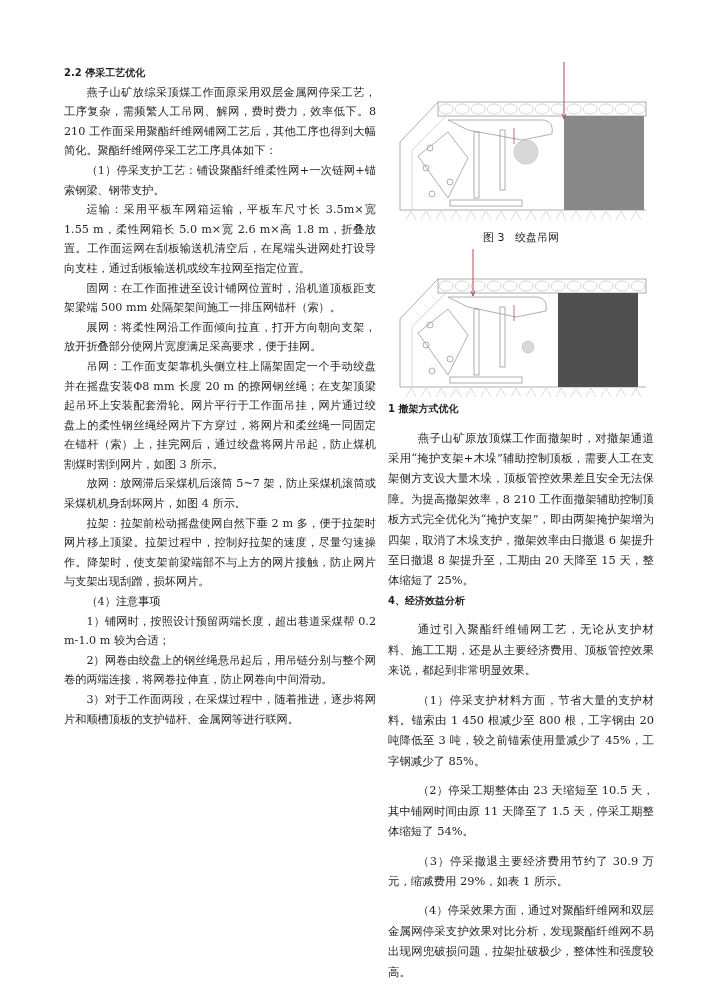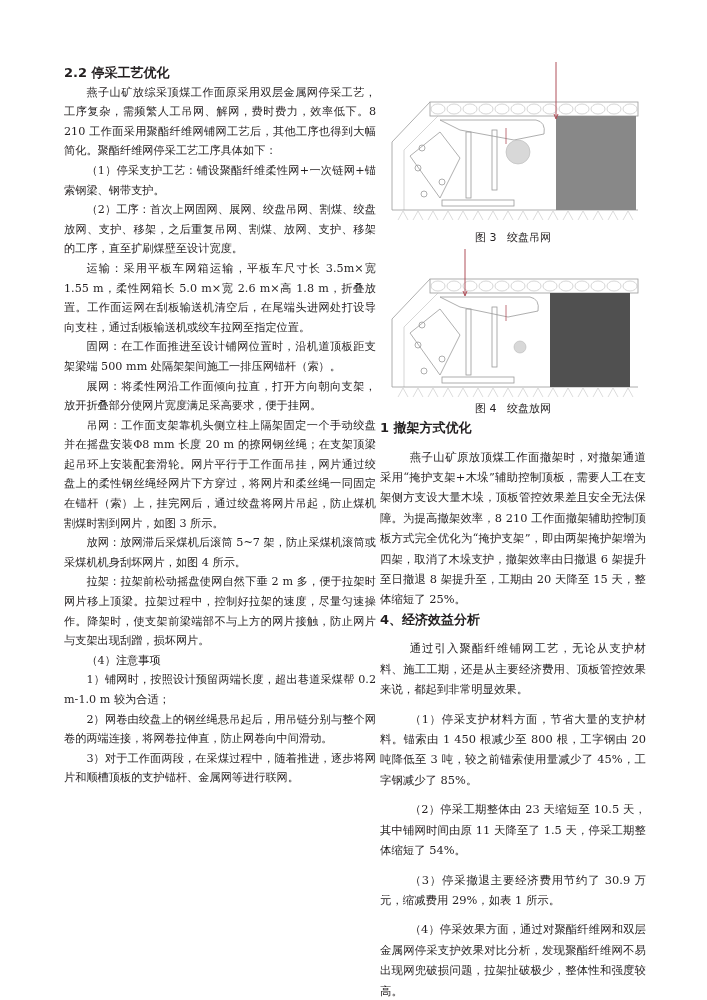--- a/index.html
+++ b/index.html
@@ -1,35 +1,34 @@
 <!DOCTYPE html>
 <html><head>
 <meta charset="utf-8">
 <style>
   html, body { margin: 0; padding: 0; background: #ffffff; }
   body { width: 707px; height: 1000px; position: relative; overflow: hidden;
          font-family: "DejaVu Serif", "Liberation Serif", serif; color: #231f20; }
   .col { position: absolute; top: 63px; font-size: 11.2px; line-height: 19.6px; }
   .col-left { left: 64px; width: 312px; }
-  .col-right { left: 380px; width: 266px; }
-  .h { font-family: "DejaVu Sans", "Liberation Sans", sans-serif; font-weight: bold; font-size: 13px; margin: 0; line-height: 19.6px; }
+  .col-right { left: 388px; width: 266px; }
+  .h { font-family: "DejaVu Sans", "Liberation Sans", sans-serif; font-weight: bold; font-size: 10px; margin: 0; line-height: 19.6px; }
   p { margin: 0; text-align: justify; text-indent: 2em; }
   .fig { position: relative; height: 150px; }
   .fig svg { position: absolute; left: 0; top: 0; }
   .cap { text-align: center; font-family: "DejaVu Sans", "Liberation Sans", sans-serif; font-size: 11px; line-height: 19px; margin: 0 0 0 0; }
   .col-right p { text-indent: 2.6em; line-height: 20.4px; font-size: 11.4px; margin-top: 9px; }
 </style>
 </head>
 <body>
 
 <div class="col col-left">
   <div class="h">2.2 停采工艺优化</div>
   <p>燕子山矿放综采顶煤工作面原采用双层金属网停采工艺，工序复杂，需频繁人工吊网、解网，费时费力，效率低下。8 210 工作面采用聚酯纤维网铺网工艺后，其他工序也得到大幅简化。聚酯纤维网停采工艺工序具体如下：</p>
   <p>（1）停采支护工艺：铺设聚酯纤维柔性网+一次链网+锚索钢梁、钢带支护。</p>
-  <p>（2）工序：首次上网固网、展网、绞盘吊网、割煤、绞盘放网、支护、移架，之后重复吊网、割煤、放网、支护、移架的工序，直至扩刷煤壁至设计宽度。</p>
   <p>运输：采用平板车网箱运输，平板车尺寸长 3.5m×宽 1.55 m，柔性网箱长 5.0 m×宽 2.6 m×高 1.8 m，折叠放置。工作面运网在刮板输送机清空后，在尾端头进网处打设导向支柱，通过刮板输送机或绞车拉网至指定位置。</p>
   <p>固网：在工作面推进至设计铺网位置时，沿机道顶板距支架梁端 500 mm 处隔架架间施工一排压网锚杆（索）。</p>
   <p>展网：将柔性网沿工作面倾向拉直，打开方向朝向支架，放开折叠部分使网片宽度满足采高要求，便于挂网。</p>
   <p>吊网：工作面支架靠机头侧立柱上隔架固定一个手动绞盘并在摇盘安装Φ8 mm 长度 20 m 的撩网钢丝绳；在支架顶梁起吊环上安装配套滑轮。网片平行于工作面吊挂，网片通过绞盘上的柔性钢丝绳经网片下方穿过，将网片和柔丝绳一同固定在锚杆（索）上，挂完网后，通过绞盘将网片吊起，防止煤机割煤时割到网片，如图 3 所示。</p>
   <p>放网：放网滞后采煤机后滚筒 5~7 架，防止采煤机滚筒或采煤机机身刮坏网片，如图 4 所示。</p>
   <p>拉架：拉架前松动摇盘使网自然下垂 2 m 多，便于拉架时网片移上顶梁。拉架过程中，控制好拉架的速度，尽量匀速操作。降架时，使支架前梁端部不与上方的网片接触，防止网片与支架出现刮蹭，损坏网片。</p>
   <p>（4）注意事项</p>
   <p>1）铺网时，按照设计预留两端长度，超出巷道采煤帮 0.2 m-1.0 m 较为合适；</p>
   <p>2）网卷由绞盘上的钢丝绳悬吊起后，用吊链分别与整个网卷的两端连接，将网卷拉伸直，防止网卷向中间滑动。</p>
   <p>3）对于工作面两段，在采煤过程中，随着推进，逐步将网片和顺槽顶板的支护锚杆、金属网等进行联网。</p>
@@ -138,23 +137,20 @@
           <rect x="112" y="58" width="5" height="60" fill="none" stroke="#9a9a9a" stroke-width="0.8"></rect>
           <rect x="62" y="128" width="72" height="6" fill="none" stroke="#9a9a9a" stroke-width="0.8"></rect>
           <circle cx="140" cy="98" r="6" fill="#d8d8d8" stroke="#b8b8b8" stroke-width="0.6"></circle>
           <line x1="126" y1="56" x2="126" y2="72" stroke="#b0505a" stroke-width="0.8"></line>
           <rect x="170" y="44" width="80" height="94" fill="#505050"></rect>
           <line x1="85" y1="0" x2="85" y2="46" stroke="#b0505a" stroke-width="1"></line>
           <path d="M83,42 L85,47 L87,42" fill="none" stroke="#b0505a" stroke-width="1"></path>
         </g>
     </svg>
   </div>
-  <div class="cap">
-    <span>图 4</span>&nbsp;&nbsp;&nbsp;<span>绞盘放网</span>
-  </div>
   <div class="h">1 撤架方式优化</div>
   <p>燕子山矿原放顶煤工作面撤架时，对撤架通道采用“掩护支架+木垛”辅助控制顶板，需要人工在支架侧方支设大量木垛，顶板管控效果差且安全无法保障。为提高撤架效率，8 210 工作面撤架辅助控制顶板方式完全优化为“掩护支架”，即由两架掩护架增为四架，取消了木垛支护，撤架效率由日撤退 6 架提升至日撤退 8 架提升至，工期由 20 天降至 15 天，整体缩短了 25%。</p>
   <div class="h">4、经济效益分析</div>
   <p>通过引入聚酯纤维铺网工艺，无论从支护材料、施工工期，还是从主要经济费用、顶板管控效果来说，都起到非常明显效果。</p>
   <p>（1）停采支护材料方面，节省大量的支护材料。锚索由 1 450 根减少至 800 根，工字钢由 20 吨降低至 3 吨，较之前锚索使用量减少了 45%，工字钢减少了 85%。</p>
   <p>（2）停采工期整体由 23 天缩短至 10.5 天，其中铺网时间由原 11 天降至了 1.5 天，停采工期整体缩短了 54%。</p>
   <p>（3）停采撤退主要经济费用节约了 30.9 万元，缩减费用 29%，如表 1 所示。</p>
   <p>（4）停采效果方面，通过对聚酯纤维网和双层金属网停采支护效果对比分析，发现聚酯纤维网不易出现网兜破损问题，拉架扯破极少，整体性和强度较高。</p>
 </div>
 

